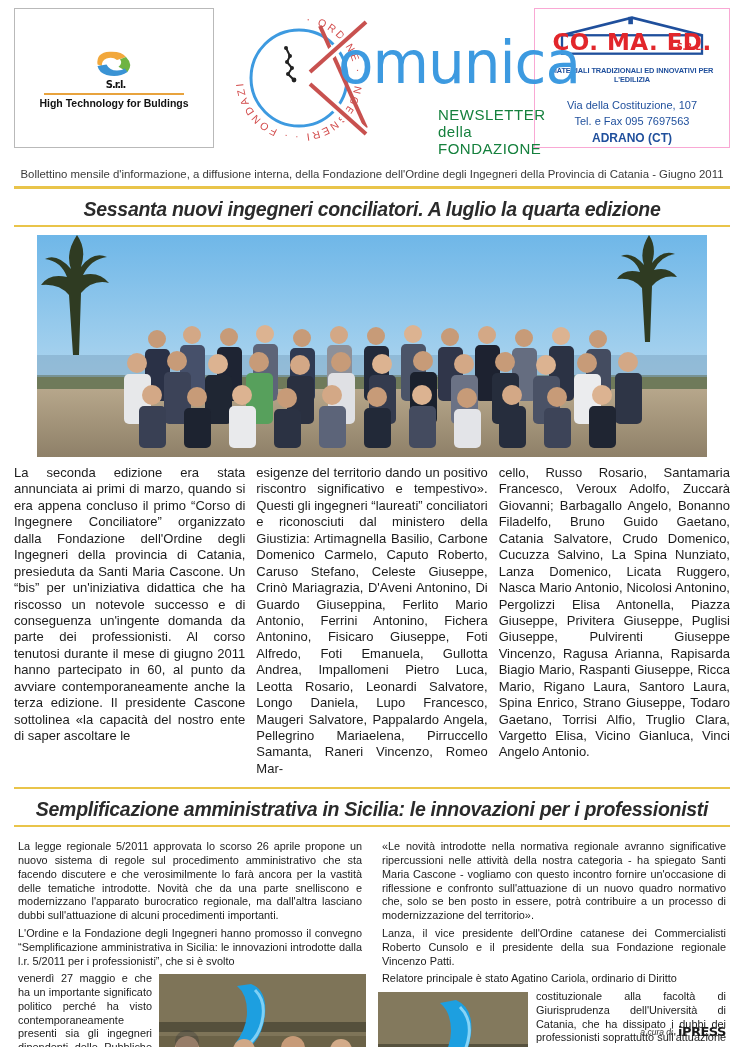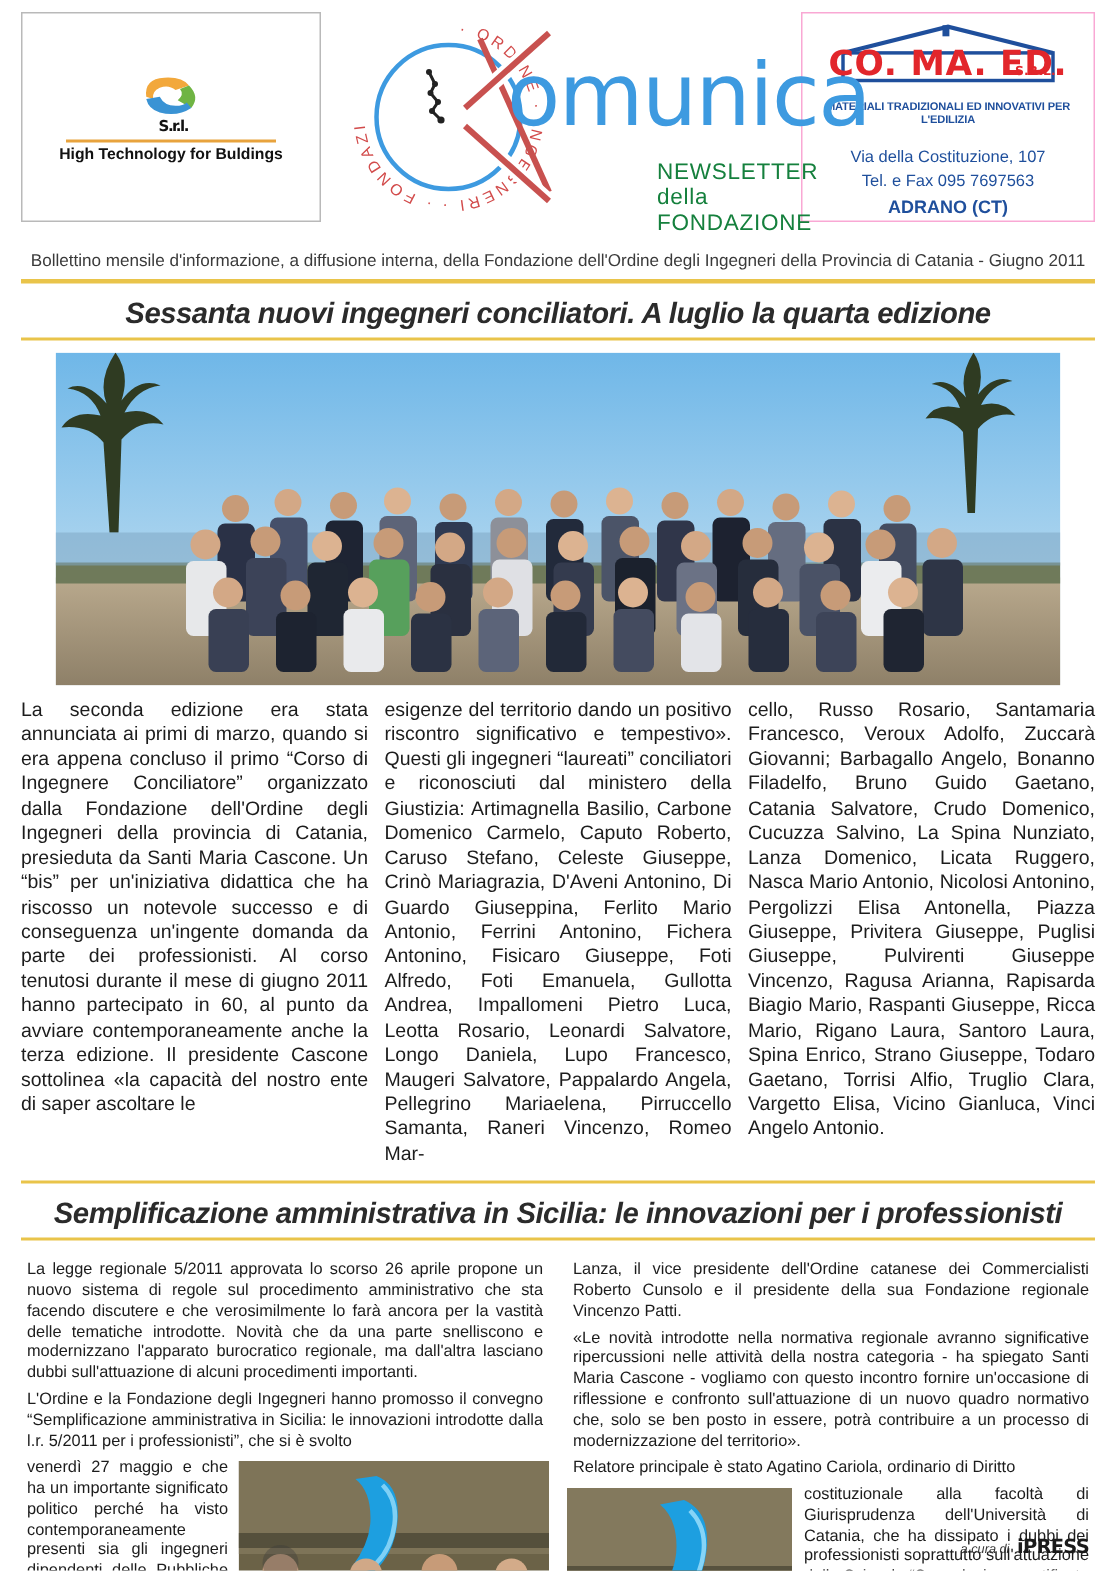--- a/index.html
+++ b/index.html
@@ -460,22 +460,22 @@
 
           <text x="103" y="118" text-anchor="middle" font-size="9" fill="#cfcfcf" font-family="Liberation Sans, sans-serif">centro congressi</text>
           <text x="103" y="127" text-anchor="middle" font-size="8" fill="#9a9a9a" font-family="Liberation Sans, sans-serif">le ciminiere</text>
         </svg>
       </div>
 
       <p>venerdì 27 maggio e che ha un importante significato politico perché ha visto contemporaneamente presenti sia gli ingegneri dipendenti delle Pubbliche Amministrazioni, che i liberi professionisti.</p>
     </div>
 
     <div class="a2col">
+      <p>«Le novità introdotte nella normativa regionale avranno significative ripercussioni nelle attività della nostra categoria - ha spiegato Santi Maria Cascone - vogliamo con questo incontro fornire un'occasione di riflessione e confronto sull'attuazione di un nuovo quadro normativo che, solo se ben posto in essere, potrà contribuire a un processo di modernizzazione del territorio».</p>
       <p>Lanza, il vice presidente dell'Ordine catanese dei Commercialisti Roberto Cunsolo e il presidente della sua Fondazione regionale Vincenzo Patti.</p>
-      <p>«Le novità introdotte nella normativa regionale avranno significative ripercussioni nelle attività della nostra categoria - ha spiegato Santi Maria Cascone - vogliamo con questo incontro fornire un'occasione di riflessione e confronto sull'attuazione di un nuovo quadro normativo che, solo se ben posto in essere, potrà contribuire a un processo di modernizzazione del territorio».</p>
       <p>Relatore principale è stato Agatino Cariola, ordinario di Diritto</p>
 
       <div class="photo-conf2">
         <svg width="150" height="135" viewBox="0 0 150 135">
           <rect width="150" height="135" fill="#6e6549"></rect>
           <rect width="150" height="66" fill="#83795d"></rect>
           <rect x="0" y="52" width="150" height="9" fill="#57523e"></rect>
 
           <path d="M78 8 q18 8 15 34 q-3 24 -18 36 l-15 -5 q13 -17 13 -34 q0 -19 -11 -28z" fill="#1d9fe0"></path>
           <path d="M82 15 q11 11 9 28 q-2 17 -13 28" fill="none" stroke="#86d4f7" stroke-width="3"></path>

